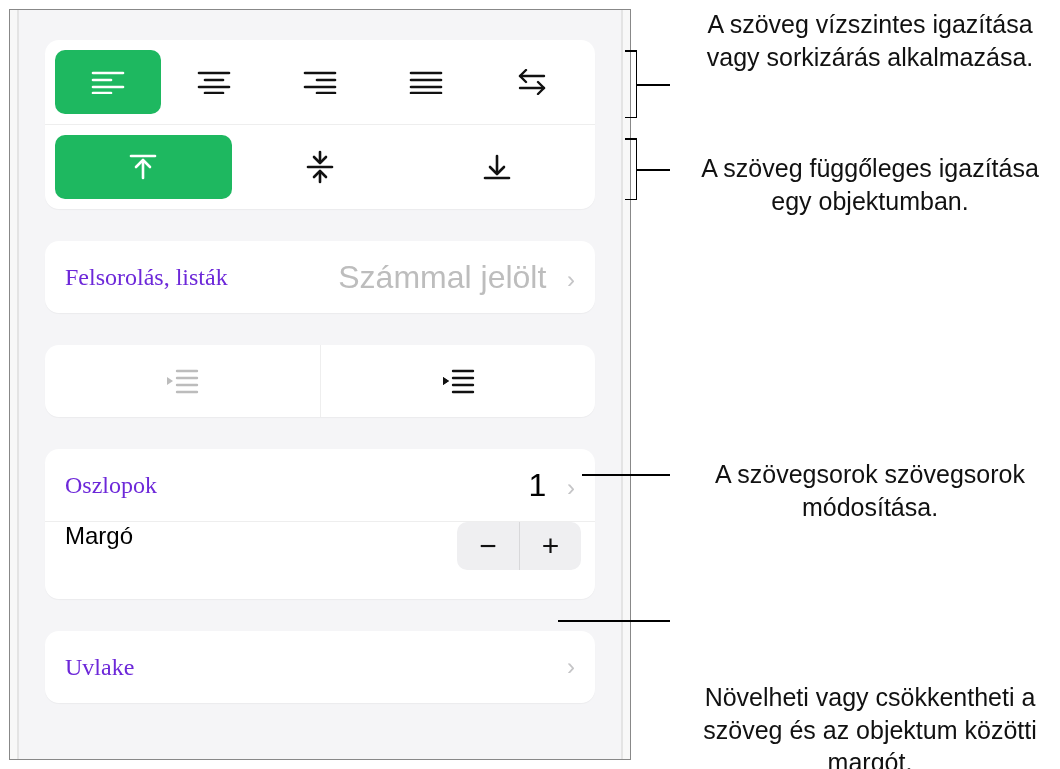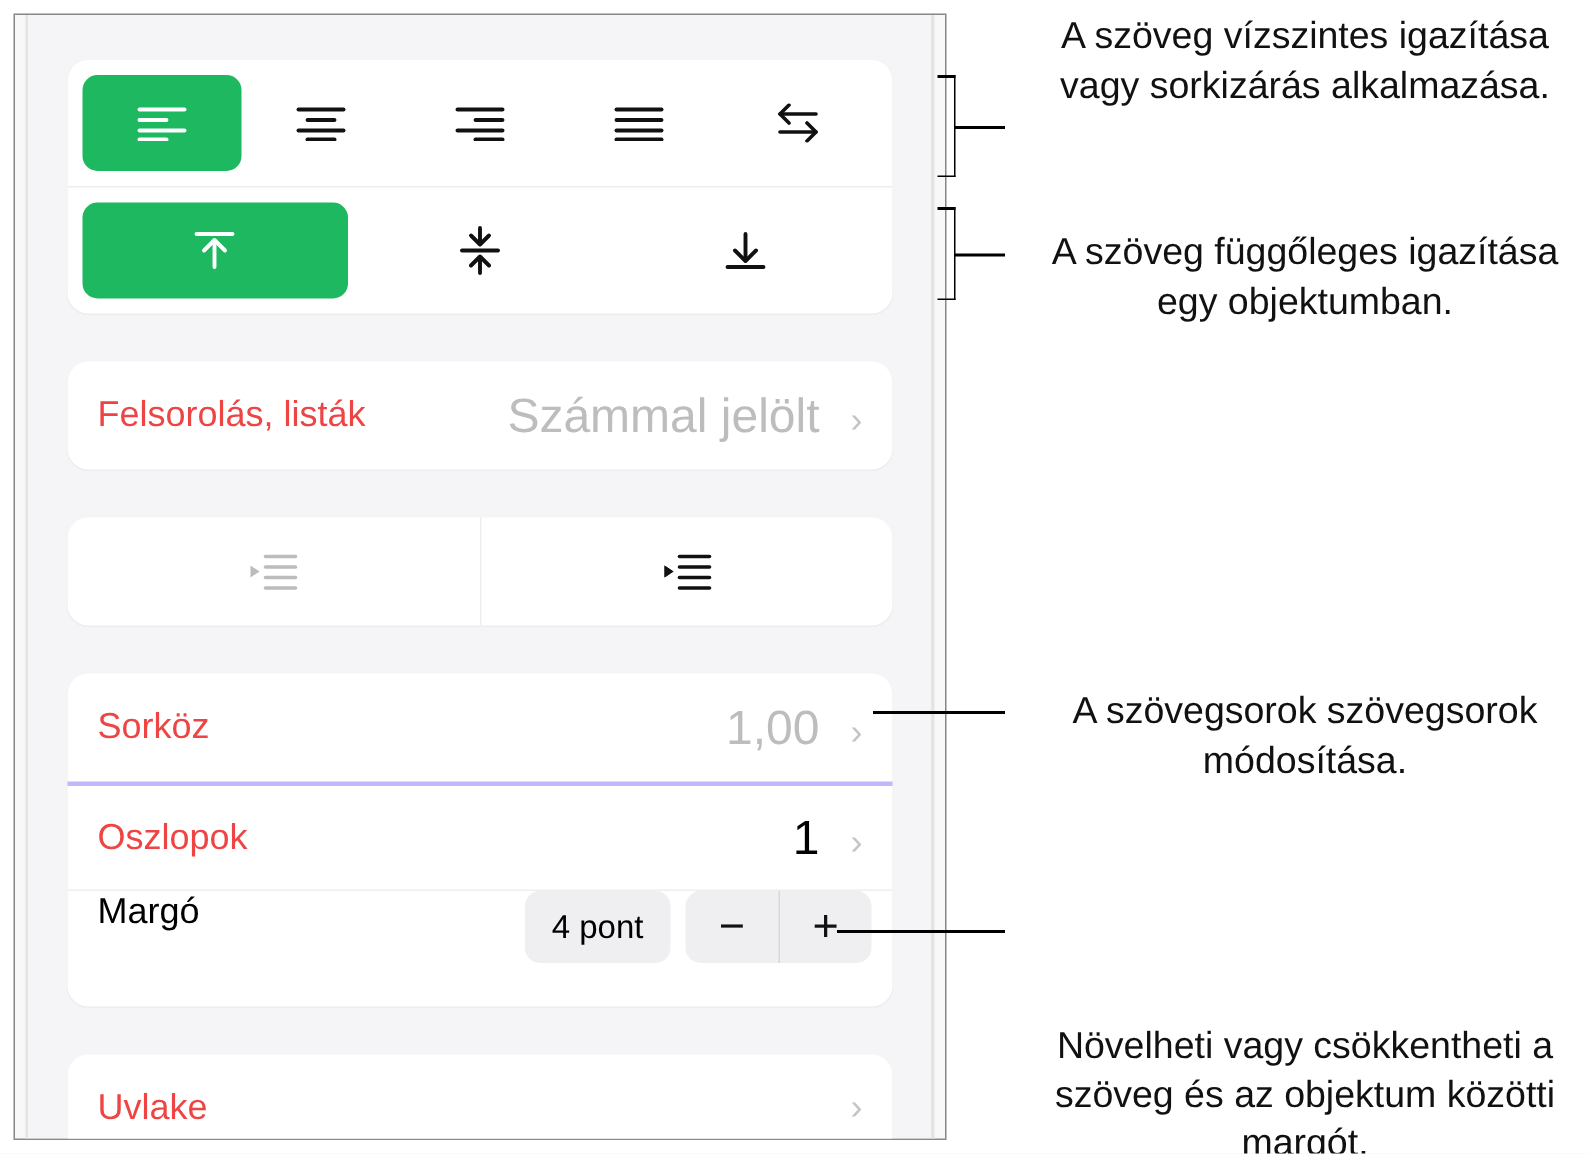--- a/index.html
+++ b/index.html
@@ -62,21 +62,21 @@
     
     .row {
       display: flex;
       align-items: center;
       justify-content: space-between;
       padding: 0 20px;
       height: 72px;
       font-size: 24px;
     }
     .row + .row { border-top: 3px solid #c4b5fd; }
-    .row .label { color: #ef4444; }
+    .row .label { color: #6d28d9; font-family: Liberation Serif, serif; }
     .row .value { color: #bdbdbd; font-size: 32px; }
     .row .chev { color: #c5c5c7; margin-left: 14px; font-size: 24px; }
 
     
     .two-btn {
       display: flex;
       height: 72px;
     }
     .two-btn .half {
       flex: 1;
@@ -282,36 +282,28 @@
               </g>
               <polygon points="2,13 8,9 8,17" fill="#111" transform="scale(-1,1) translate(-10,0)"></polygon>
               <polygon points="2,9 8,13 2,17" fill="#111"></polygon>
             </svg>
           </div>
         </div>
       </div>
 
       <div class="card">
         <div class="row">
-          <span class="label">Sorköz</span>
-          <span>
-            <span class="value">1,00</span>
-            <span class="chev">›</span>
-          </span>
-        </div>
-        <div class="row">
           <span class="label">Oszlopok</span>
           <span>
             <span class="value" style="color:#000">1</span>
             <span class="chev">›</span>
           </span>
         </div>
         <div class="margin-row">
           <span class="label">Margó</span>
-          <span class="pill">4 pont</span>
           <div class="stepper">
             <div class="step-btn">
               <span>−</span>
             </div>
             <div class="step-btn">
               <span>+</span>
             </div>
           </div>
         </div>
       </div>

